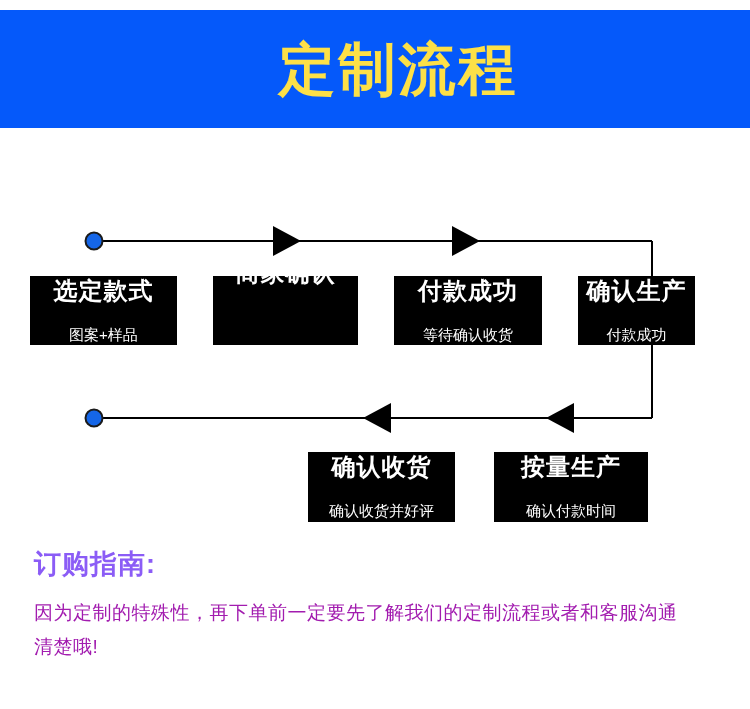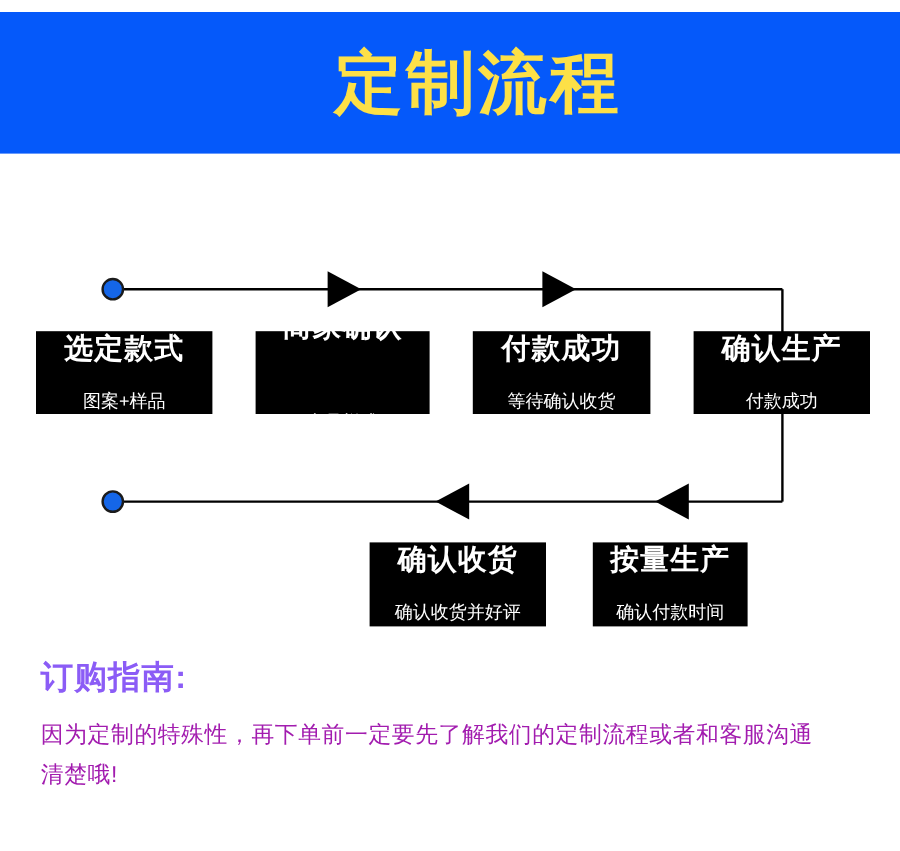--- a/index.html
+++ b/index.html
@@ -146,31 +146,31 @@
     <div class="pbox" style="left:213px; top:148px; width:145px; height:69px;gap:36px;">
       <div class="t1">商家确认</div>
       <div class="t2">产品样式</div>
     </div>
 
     <div class="pbox" style="left:394px; top:148px; width:148px; height:69px;">
       <div class="t1">付款成功</div>
       <div class="t2">等待确认收货</div>
     </div>
 
-    <div class="pbox" style="left:578px; top:148px; width:147px; height:69px;">
+    <div class="pbox" style="left:578px; top:148px; width:117px; height:69px;">
       <div class="t1">确认生产</div>
       <div class="t2">付款成功</div>
     </div>
 
     <div class="pbox" style="left:308px; top:324px; width:147px; height:70px;">
       <div class="t1">确认收货</div>
       <div class="t2">确认收货并好评</div>
     </div>
 
-    <div class="pbox" style="left:494px; top:324px; width:129px; height:70px;">
+    <div class="pbox" style="left:494px; top:324px; width:154px; height:70px;">
       <div class="t1">按量生产</div>
       <div class="t2">确认付款时间</div>
     </div>
 
   </div>
 
   <div class="guide">
     <div class="guide-title">订购指南:</div>
     <div class="guide-body">因为定制的特殊性，再下单前一定要先了解我们的定制流程或者和客服沟通清楚哦!</div>
   </div>

